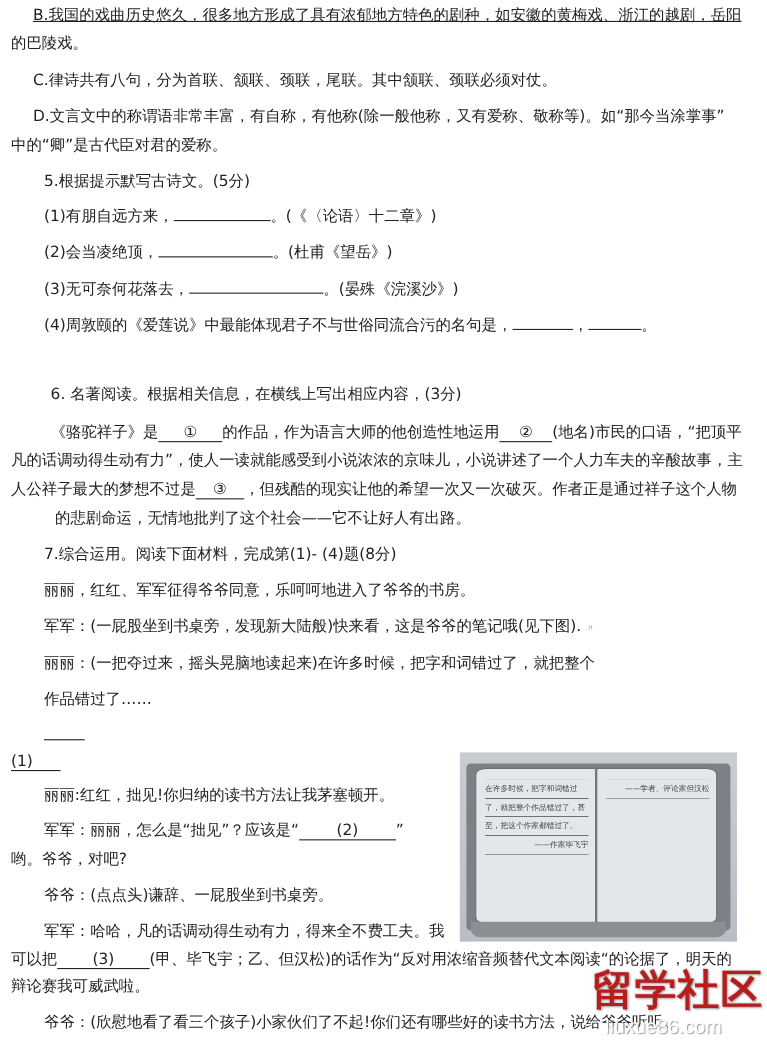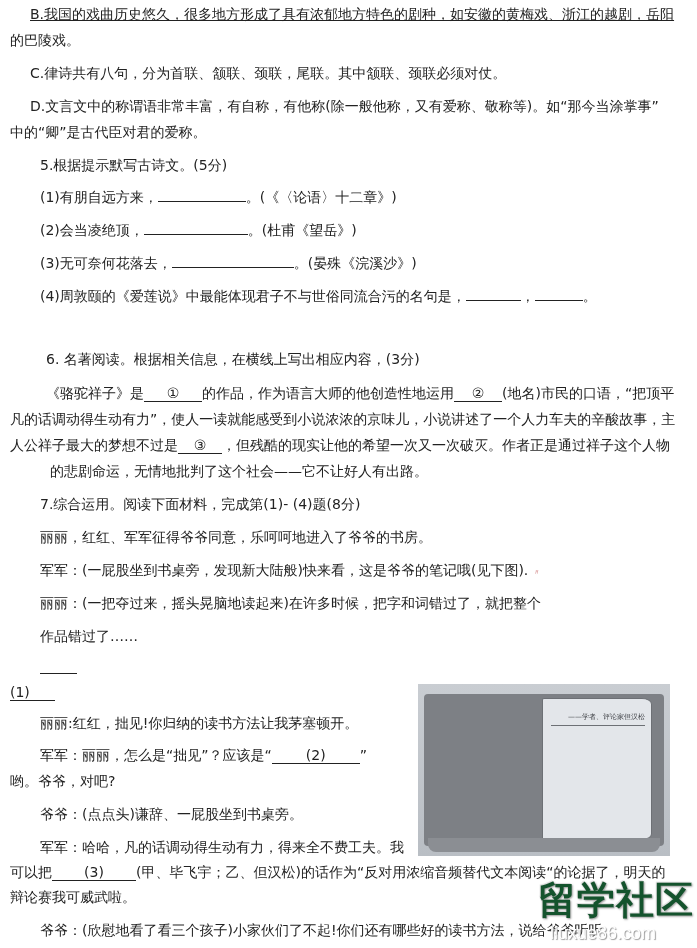--- a/index.html
+++ b/index.html
@@ -82,21 +82,21 @@
       top: 875px;
       width: 167px;
       height: 73px;
       pointer-events: none;
     }
     .wm-main {
       position: absolute;
       left: 8px; top: 0;
       font-size: 38px;
       font-weight: bold;
-      color: #14532d;
+      color: #b91c1c;
       letter-spacing: 1px;
       text-shadow: 1px 1px 2px #9a9a9a, -1px -1px 1px #dcdcdc;
       font-family: "DejaVu Sans", sans-serif;
     }
     .wm-sub {
       position: absolute;
       left: 20px; top: 48px;
       font-size: 18px;
       color: #ffffff;
       text-shadow: 1px 1px 1px #999;
@@ -161,20 +161,26 @@
 <div class="line" style="left:40px; top:805px;">爷爷：(点点头)谦辞、一屁股坐到书桌旁。</div>
 <div class="line" style="left:40px; top:838px;">军军：哈哈，凡的话调动得生动有力，得来全不费工夫。我</div>
 <div class="line" style="left:10px; top:863px;">
   <span>可以把</span><span class="blank" style="width:84px;">(3)</span><span>(甲、毕飞宇；乙、但汉松)的话作为“反对用浓缩音频替代文本阅读“的论据了，明天的</span>
 </div>
 <div class="line" style="left:10px; top:888px;">辩论赛我可威武啦。</div>
 <div class="line" style="left:40px; top:921px;">爷爷：(欣慰地看了看三个孩子)小家伙们了不起!你们还有哪些好的读书方法，说给爷爷听听。</div>
 
 <div class="book">
   <div class="book-back"></div>
+  <div class="page left">
+    <div class="page-text">
+      <span>在许多时候，把字和词错过了，就把整个作品错过了，甚至，把这个作家都错过了。</span>
+      <span class="page-sig">——作家毕飞宇</span>
+    </div>
+  </div>
   <div class="page right">
     <div class="page-text">
       <span class="page-sig">——学者、评论家但汉松</span>
     </div>
   </div>
   <div class="book-bottom"></div>
 </div>
 
 <div class="watermark">
   <div class="wm-main">留学社区</div>

